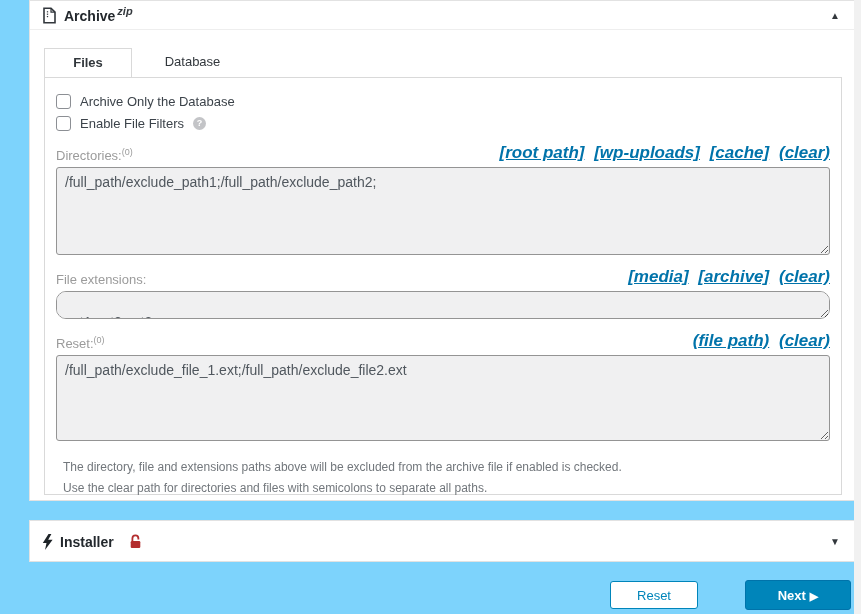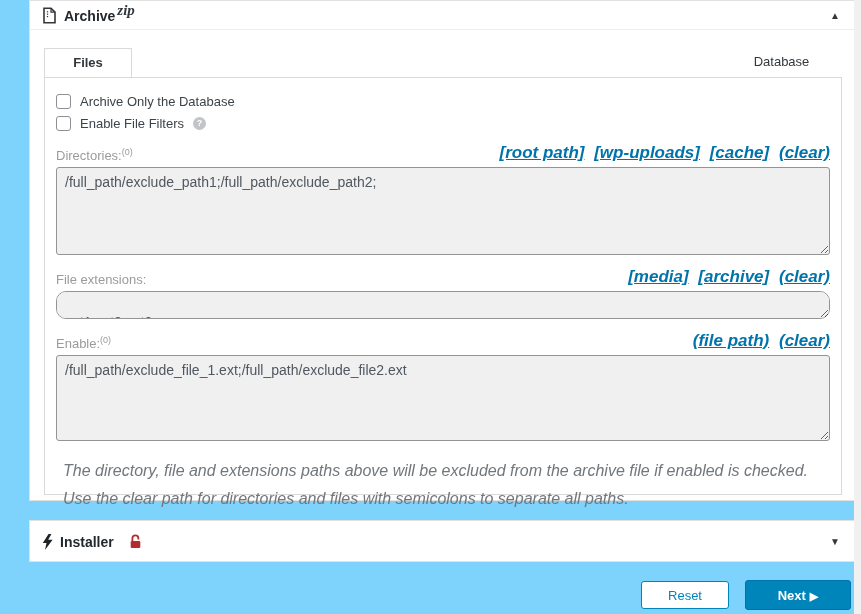--- a/index.html
+++ b/index.html
@@ -33,41 +33,40 @@
     font-weight: bold;
     color: #23282d;
     cursor: pointer;
     position: relative;
     height: 29px;
   }
   #archive-box .box-header { border-bottom: 1px solid #eeeeee; }
   #installer-box .box-header { height: 40px; }
   .box-header .hdr-icon { margin-right: 7px; display: inline-flex; align-items: center; }
   .hdr-title-sup {
-    font-size: 15px;
+    font-size: 11px;
     font-style: italic;
     font-weight: bold;
     color: #32373c;
     margin-left: 2px;
     position: relative;
     top: -5px;
-    font-family: Liberation Serif, serif;
   }
   .toggle-arrow {
     position: absolute;
     right: 16px;
     top: 50%;
     transform: translateY(-50%);
     font-size: 10px;
     color: #32373c;
   }
   .lock-icon { margin-left: 15px; display: inline-flex; align-items: center; }
 
   
-  .tabs { margin: 18px 14px 0; display: flex; position: relative; z-index: 2; justify-content: space-between; }
+  .tabs { margin: 18px 14px 0; display: flex; position: relative; z-index: 2; }
   .tab {
     height: 29px;
     line-height: 28px;
     text-align: center;
     font-size: 13px;
     color: #32373c;
     cursor: pointer;
   }
   .tab.active {
     width: 88px;
@@ -155,36 +154,35 @@
     resize: vertical;
     line-height: 1.4;
   }
   #ta-dirs  { height: 88px; }
   #ta-ext   { height: 24px; padding-top: 21px; border-radius: 10px; }
   #ta-files { height: 86px; }
 
   .notes {
     margin-top: 16px;
     padding-left: 7px;
-    font-size: 16px;
-    font-style: italic;
+    font-size: 12px;
     color: #72777c;
     line-height: 1.75;
   }
 
   
   .btn {
     position: absolute;
     border-radius: 3px;
     font-family: "Liberation Sans", sans-serif;
     font-size: 13px;
     cursor: pointer;
   }
   #btn-reset {
-    left: 641px; top: 581px; width: 88px; height: 28px;
+    left: 610px; top: 581px; width: 88px; height: 28px;
     background: #fff;
     border: 1px solid #0085ba;
     color: #0085ba;
   }
   #btn-next {
     left: 745px; top: 580px; width: 106px; height: 30px;
     background: #0085ba;
     border: 1px solid #0073aa;
     color: #fff;
     font-weight: bold;
@@ -249,21 +247,21 @@
         <span class="links">
           <a>[media]</a>
           <a>[archive]</a>
           <a>(clear)</a>
         </span>
       </div>
       <textarea id="ta-ext" spellcheck="false" style="">ext1;ext2;ext3;</textarea>
 
       <div class="label-row">
         <span class="flt-label">
-          <span>Enable:</span><sup>(0)</sup>
+          <span>Reset:</span><sup>(0)</sup>
         </span>
         <span class="links">
           <a>(file path)</a>
           <a>(clear)</a>
         </span>
       </div>
       <textarea id="ta-files" spellcheck="false" style="">/full_path/exclude_file_1.ext;/full_path/exclude_file2.ext</textarea>
 
       <div class="notes">
         <div>The directory, file and extensions paths above will be excluded from the archive file if enabled is checked.</div>

